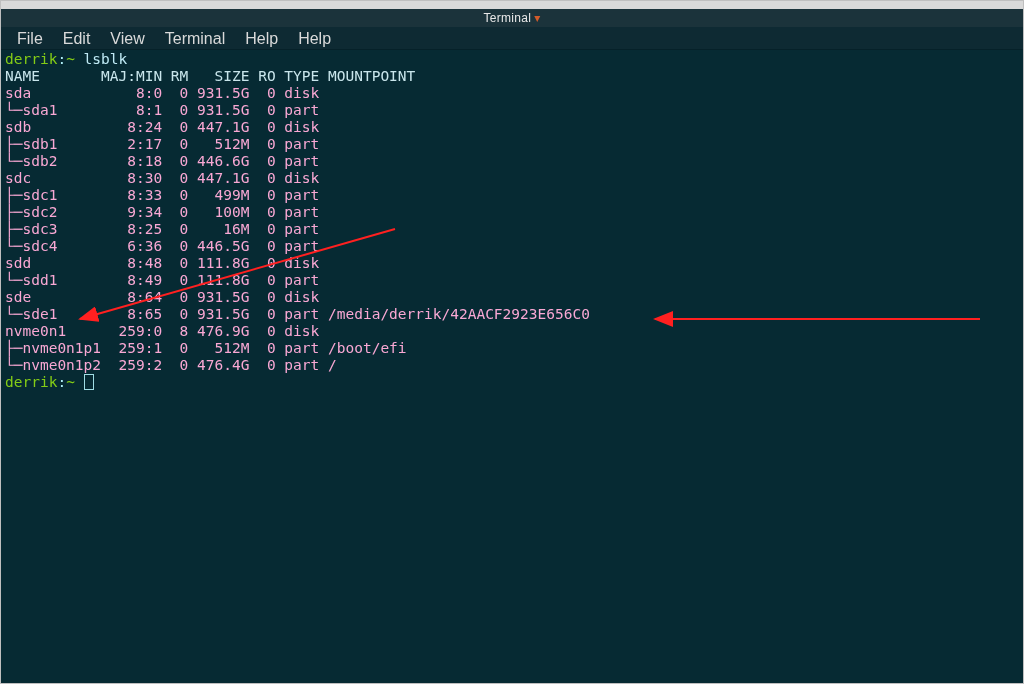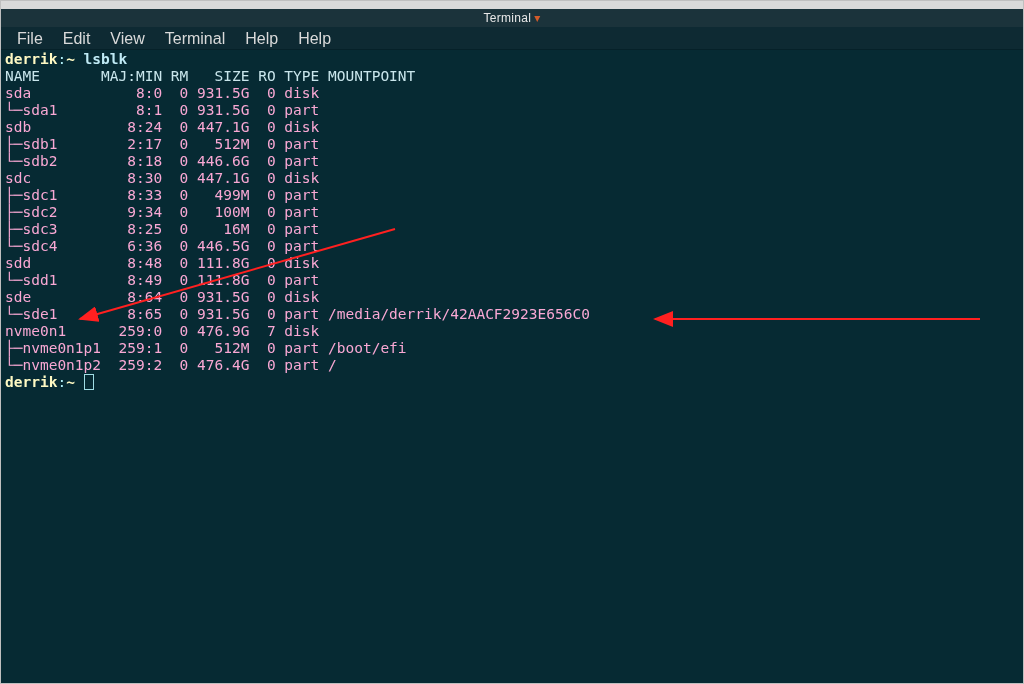--- a/index.html
+++ b/index.html
@@ -4,22 +4,22 @@
 <style>
   html,body{margin:0;padding:0;width:1024px;height:684px;background:#e6e6e6;font-family:sans-serif;overflow:hidden;}
   .window{width:1024px;height:684px;background:#062a33;position:relative;border:1px solid #bfbfbf;box-sizing:border-box;}
   .topstrip{height:8px;background:#d9d9d9;}
   .titlebar{height:18px;background:#1b333b;color:#e8e8e8;font-size:12px;text-align:center;line-height:18px;letter-spacing:.3px;}
   .titlebar .dash{color:#d25b2a;padding-left:3px;}
   .menubar{height:22px;background:#0e2a33;border-bottom:1px solid #062129;color:#dadada;font-size:16px;display:flex;align-items:flex-start;padding-left:6px;}
   .menubar .mi{padding:3px 10px;cursor:default;}
   .term{position:absolute;top:50px;left:4px;right:4px;bottom:4px;background:#062a33;color:#aeeef6;
         font-family:"DejaVu Sans Mono","Liberation Mono",Consolas,monospace;font-size:14.5px;line-height:17px;white-space:pre;}
-  .prompt{color:#fef9c3;font-weight:bold;}
-  .cmd{color:#bfeaf5;font-weight:bold;}
+  .prompt{color:#84cc16;font-weight:normal;}
+  .cmd{color:#bfeaf5;}
   .hdr{color:#c9e6ec;font-weight:normal;}
   .row{color:#f9a8d4;}
   .cursor{display:inline-block;width:8px;height:14px;border:1px solid #9fdce4;vertical-align:text-bottom;}
   svg.ann{position:absolute;top:50px;left:4px;pointer-events:none;}
   .arrow{stroke:#ff2020;stroke-width:2;fill:none;}
   .arrowhead{fill:#ff2020;}
 </style>
 </head>
 <body>
 
@@ -46,21 +46,21 @@
 <span class="row">└─sdb2        8:18  0 446.6G  0 part </span>
 <span class="row">sdc           8:30  0 447.1G  0 disk </span>
 <span class="row">├─sdc1        8:33  0   499M  0 part </span>
 <span class="row">├─sdc2        9:34  0   100M  0 part </span>
 <span class="row">├─sdc3        8:25  0    16M  0 part </span>
 <span class="row">└─sdc4        6:36  0 446.5G  0 part </span>
 <span class="row">sdd           8:48  0 111.8G  0 disk </span>
 <span class="row">└─sdd1        8:49  0 111.8G  0 part </span>
 <span class="row">sde           8:64  0 931.5G  0 disk </span>
 <span class="row">└─sde1        8:65  0 931.5G  0 part /media/derrik/42AACF2923E656C0</span>
-<span class="row">nvme0n1      259:0  0 476.9G  7 disk </span>
+<span class="row">nvme0n1      259:0  8 476.9G  0 disk </span>
 <span class="row">├─nvme0n1p1  259:1  0   512M  0 part /boot/efi</span>
 <span class="row">└─nvme0n1p2  259:2  0 476.4G  0 part /</span>
 <span class="prompt">derrik</span>:<span class="prompt">~</span> <span class="cursor"></span></div>
 
   <svg class="ann" width="1016" height="630">
     <defs>
       <marker id="ah" markerWidth="10" markerHeight="8" refX="9" refY="4" orient="auto">
         <path d="M0,0 L10,4 L0,8 Z" class="arrowhead"></path>
       </marker>
     </defs>

